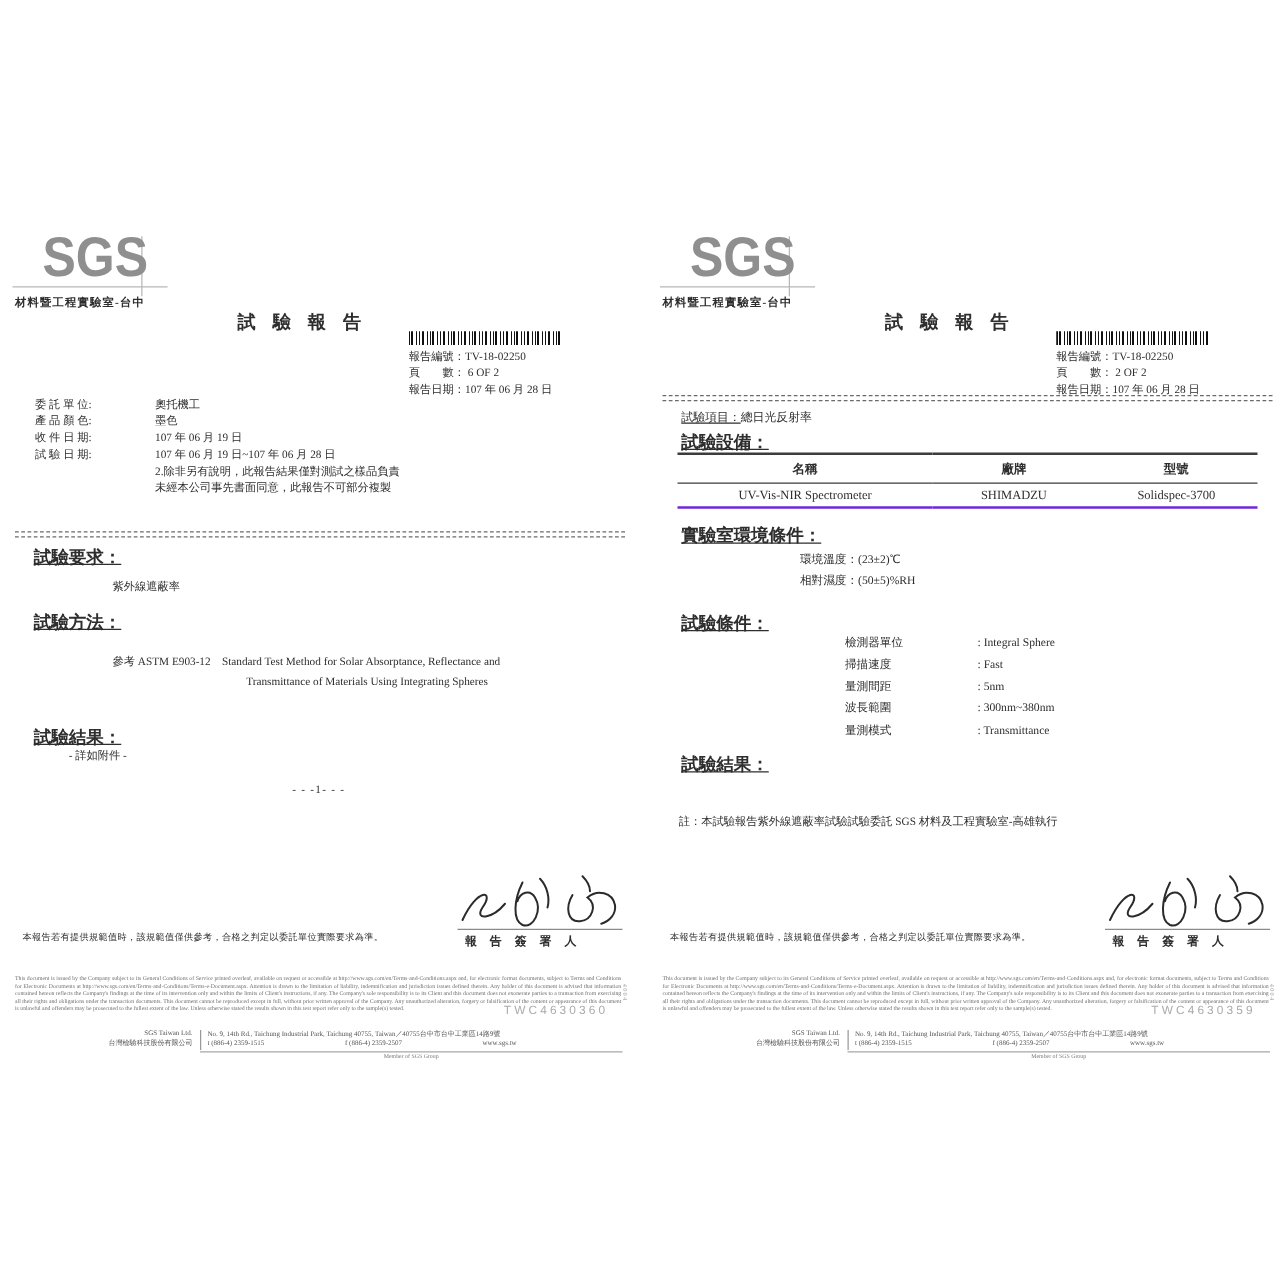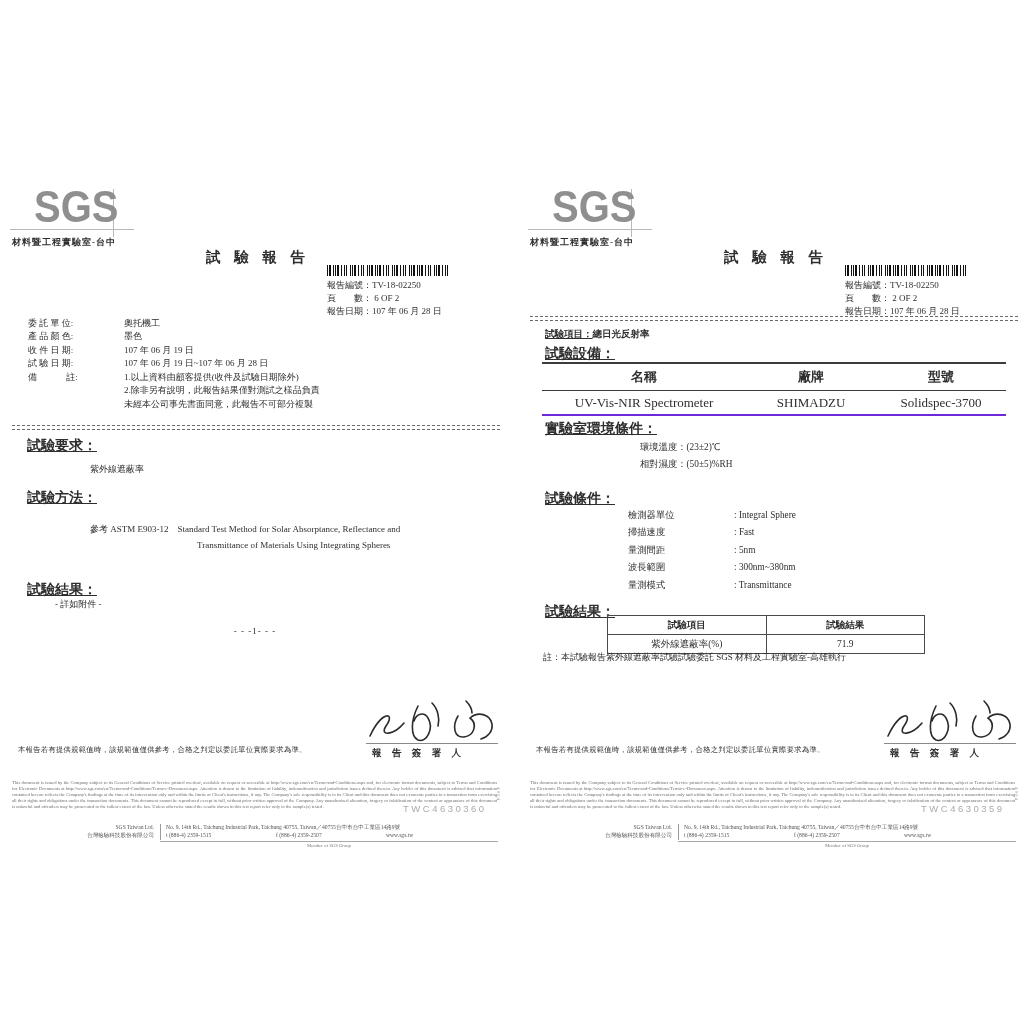--- a/index.html
+++ b/index.html
@@ -11,41 +11,41 @@
   #page-1{left:10px;} #page-2{left:528px;}
   .a{position:absolute;white-space:nowrap;}
   .logo-text{
     position:absolute;left:24px;top:184px;font-family:"Liberation Sans",sans-serif;
     font-weight:bold;font-size:40px;line-height:1;color:#8f8f8f;
     transform:scaleY(1.12);transform-origin:top left;letter-spacing:0px;
   }
   .logo-hline{position:absolute;left:0px;top:229px;width:124px;height:1px;background:#b8b8b8;}
   .logo-vline{position:absolute;left:103px;top:189px;width:1px;height:48px;background:#b8b8b8;}
   .lab{position:absolute;left:2px;top:236px;font-size:9px;font-weight:bold;letter-spacing:1px;}
-  .title{position:absolute;left:196px;top:248px;font-size:14.5px;font-weight:bold;letter-spacing:5px;}
+  .title{position:absolute;left:180px;top:248px;font-size:14.5px;font-weight:bold;letter-spacing:5px;}
   .barcode{
     position:absolute;left:317px;top:265px;width:123px;height:11px;
     background:repeating-linear-gradient(90deg,#111 0 1px,#fff 1px 2px,#111 2px 3.6px,#fff 3.6px 6px,#111 6px 7px,#fff 7px 8.4px);
   }
   .meta{position:absolute;left:317px;font-size:9px;}
   .dline{position:absolute;left:2px;width:488px;height:2.6px;border-top:1px dashed #6a6a6a;border-bottom:1px dashed #6a6a6a;}
   .sec{position:absolute;font-size:14px;font-weight:bold;text-decoration:underline;}
   .body-9{font-size:9px;}
   .irow{display:flex;}
   .il{display:inline-block;width:96px;flex:none;}
   .inote{padding-left:96px;}
-  .etable{border-collapse:collapse;width:464px;font-size:13px;}
+  .etable{border-collapse:collapse;width:464px;font-size:10px;}
   .etable th{font-weight:bold;}
   .etable th,.etable td{text-align:center;padding:4px 0 3.5px 0;}
   .etable thead tr{border-top:2px solid #3c3c3c;border-bottom:1px solid #3c3c3c;}
   .etable tbody tr{border-bottom:2px solid #6d28d9;}
   .rtable{border-collapse:collapse;width:318px;font-size:9.5px;border:1.6px solid #4a4a4a;}
   .rtable th{font-weight:bold;}
   .rtable th,.rtable td{border:1px solid #4a4a4a;text-align:center;padding:2.6px 0;}
-  .crow{display:flex;line-height:17.4px;font-size:9.3px;}
+  .crow{display:flex;line-height:17.4px;font-size:9.3px;margin-left:48px;}
   .cn{display:inline-block;width:106px;flex:none;}
   .sig-line{position:absolute;width:132px;height:1px;background:#8a8a8a;}
   .signer{position:absolute;font-size:9.5px;font-weight:bold;letter-spacing:4px;}
   .note-bottom{position:absolute;font-size:7.3px;letter-spacing:0.3px;}
   .legal{
     position:absolute;left:2px;top:780px;width:485px;font-size:4.6px;line-height:6.1px;
     color:#6e6e6e;text-align:justify;white-space:normal;
   }
   .twc{position:absolute;left:393px;top:803px;font-family:"Liberation Sans",sans-serif;font-size:9.5px;letter-spacing:2.5px;color:#ababab;}
   .f-co{position:absolute;left:12px;top:824px;width:132px;text-align:right;font-size:5.6px;line-height:7.6px;color:#555;}
@@ -84,24 +84,20 @@
         <span>墨色</span>
       </div>
     <div class="irow">
         <span class="il">收 件 日 期:</span>
         <span>107 年 06 月 19 日</span>
       </div>
     <div class="irow">
         <span class="il">試 驗 日 期:</span>
         <span>107 年 06 月 19 日~107 年 06 月 28 日</span>
       </div>
-    <div class="irow">
-        <span class="il">備　　　 註:</span>
-        <span>1.以上資料由顧客提供(收件及試驗日期除外)</span>
-      </div>
     <div class="inote">2.除非另有說明，此報告結果僅對測試之樣品負責</div>
     <div class="inote">未經本公司事先書面同意，此報告不可部分複製</div>
   </div>
 
   <div class="dline" style="top:425px"></div>
 
   <div class="sec" style="left:17px;top:437px">試驗要求：</div>
   <div class="a body-9" style="left:80px;top:463px">紫外線遮蔽率</div>
 
   <div class="sec" style="left:17px;top:489px">試驗方法：</div>
@@ -156,21 +152,21 @@
   </div>
   <div class="lab">材料暨工程實驗室-台中</div>
   <div class="title">試 驗 報 告</div>
   <div class="barcode"></div>
   <div class="meta" style="top:279px">報告編號：TV-18-02250</div>
   <div class="meta" style="top:292px">頁　　數： 2  OF  2</div>
   <div class="meta" style="top:305px">報告日期：107 年 06 月 28 日</div>
 
   <div class="dline" style="top:316px"></div>
 
-  <div class="a" style="left:17px;top:328px;font-size:9.5px;font-weight:bold">
+  <div class="a" style="left:17px;top:328px;font-size:9.5px;font-weight:normal">
     <span style="text-decoration:underline">試驗項目：</span><span>總日光反射率</span>
   </div>
   <div class="sec" style="left:17px;top:345px">試驗設備：</div>
 
   <table class="etable a" style="left:14px;top:362px">
     <thead>
       <tr>
         <th style="width:44%">名稱</th>
         <th style="width:28%">廠牌</th>
         <th style="width:28%">型號</th>
@@ -207,34 +203,20 @@
         <span class="cn">波長範圍</span>
         <span>: 300nm~380nm</span>
       </div>
     <div class="crow">
         <span class="cn">量測模式</span>
         <span>: Transmittance</span>
       </div>
   </div>
 
   <div class="sec" style="left:17px;top:603px">試驗結果：</div>
-  <table class="rtable a" style="left:79px;top:615px">
-    <thead>
-      <tr>
-        <th style="width:50%">試驗項目</th>
-        <th style="width:50%">試驗結果</th>
-      </tr>
-    </thead>
-    <tbody>
-      <tr>
-        <td>紫外線遮蔽率(%)</td>
-        <td>71.9</td>
-      </tr>
-    </tbody>
-  </table>
   <div class="a" style="left:15px;top:651px;font-size:9px">註：本試驗報告紫外線遮蔽率試驗試驗委託 SGS 材料及工程實驗室-高雄執行</div>
 
   <svg class="a" style="left:352px;top:696px" width="142" height="52" viewBox="0 0 142 52">
     <g fill="none" stroke="#2b2b2b" stroke-width="1.6" stroke-linecap="round">
       <path d="M8 40 C 20 14, 34 16, 24 30 C 17 41, 32 39, 42 27"></path>
       <path d="M56 10 C 49 24, 48 40, 56 44 C 65 47, 72 32, 66 22 C 62 15, 54 18, 52 25"></path>
       <path d="M70 7 C 76 13, 78 23, 76 30"></path>
       <path d="M96 20 C 90 30, 92 42, 102 41 C 112 40, 116 28, 108 22 C 116 15, 128 18, 130 28 C 131 35, 126 41, 119 43"></path>
       <path d="M104 5 C 108 9, 110 13, 110 17"></path>
     </g>

